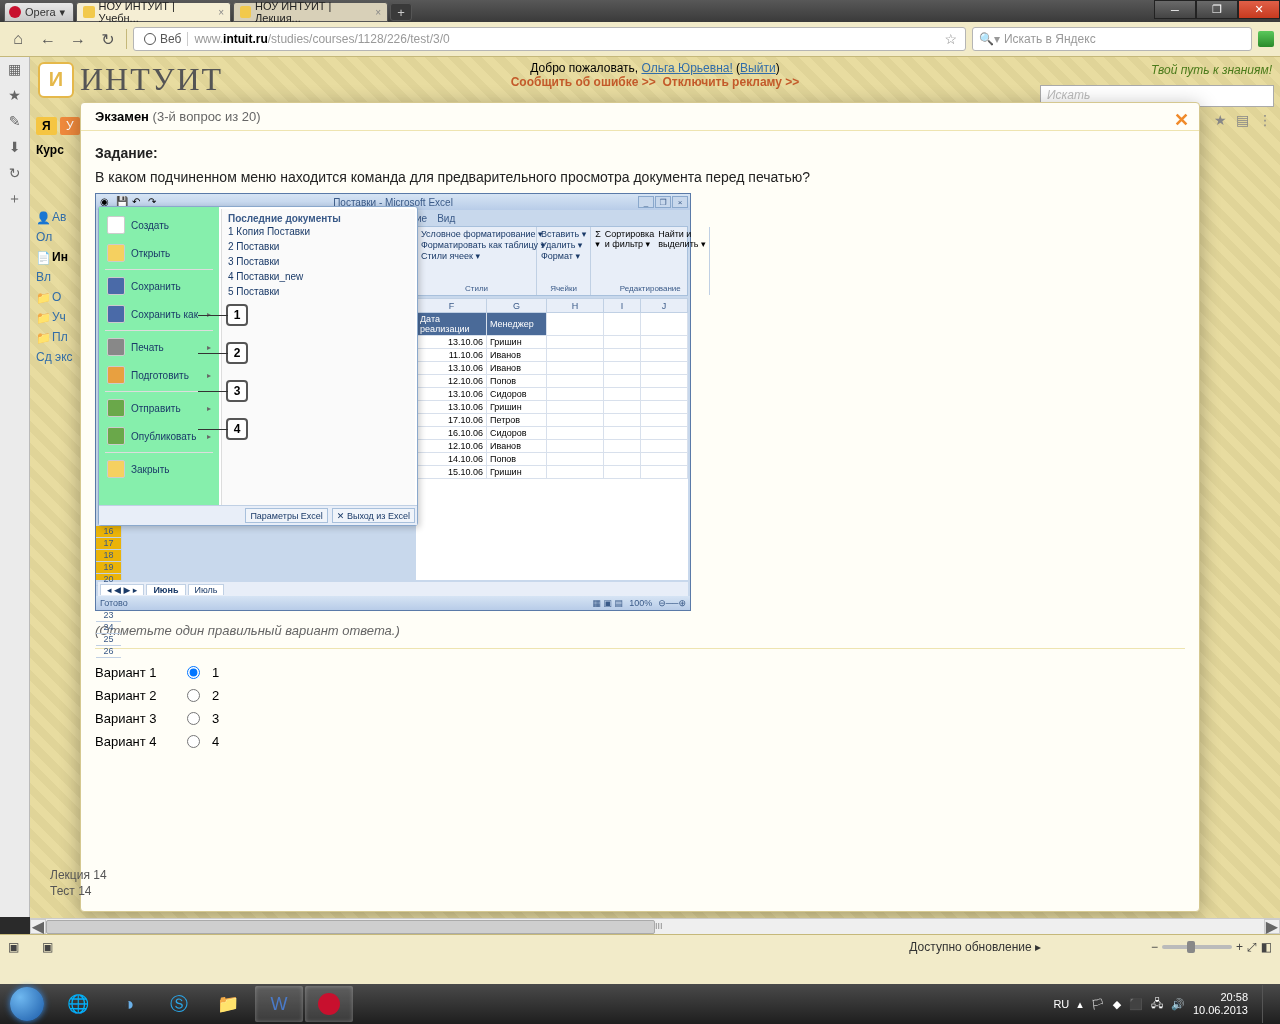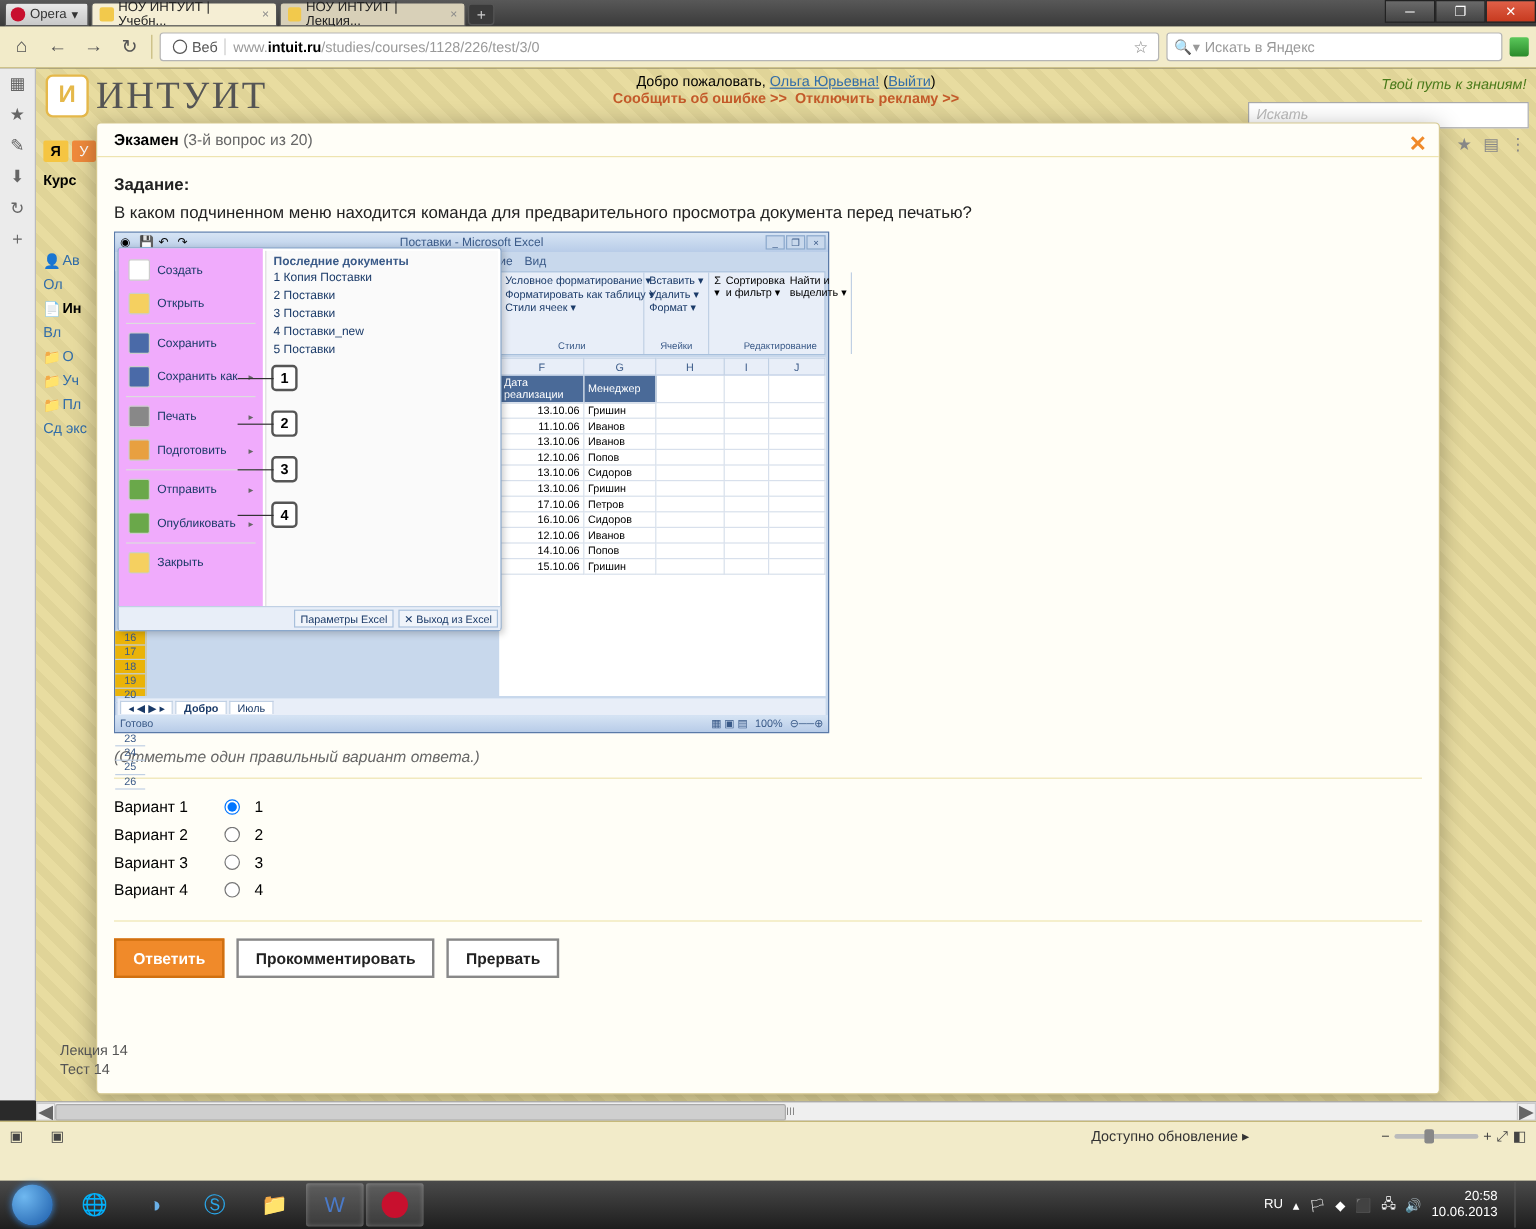--- a/index.html
+++ b/index.html
@@ -86,21 +86,21 @@
 .excel-ribbon-tabs { height:16px; background:#c8d8ec; padding-left:320px; color:#3a5a88; font-size:10px; display:flex; gap:10px; align-items:center;}
 .ribbon { position:absolute; left:320px; right:2px; top:32px; height:70px; background:#e8eef8; border:1px solid #a8c0dc; display:flex; font-size:9px; }
 .ribbon-group { border-right:1px solid #c0d0e4; padding:2px 4px; display:flex; flex-direction:column; justify-content:space-between; }
 .ribbon-group .lbl { text-align:center; color:#3a5a88; font-size:8px; }
 .ribbon-group .items { display:flex; flex-direction:column; gap:1px; }
 .ribbon-group .items span { color:#1a3a68; white-space:nowrap; font-size:9px;}
 .ribbon-group .col { display:flex; gap:4px; }
 
 
 .office-menu { position:absolute; left:2px; top:12px; width:320px; height:320px; background:#fff; border:1px solid #8aa8cc; border-radius:3px; box-shadow:2px 2px 6px rgba(0,0,0,0.2); z-index:5; }
-.om-left { position:absolute; left:0; top:0; width:120px; bottom:20px; background:#f0abfc; padding:4px 0; font-size:10px; }
+.om-left { position:absolute; left:0; top:0; width:120px; bottom:20px; background:#86efac; padding:4px 0; font-size:10px; }
 .om-left .item { padding:5px 8px; display:flex; align-items:center; gap:6px; color:#1a3a68; }
 .om-left .item .arw { margin-left:auto; color:#666; font-size:8px;}
 .om-left .item .ic { width:18px; height:18px; display:inline-block; border:1px solid #ccc; border-radius:2px;}
 .om-left .sep { height:1px; background:#ddd; margin:2px 6px; }
 .om-right { position:absolute; left:122px; right:2px; top:2px; bottom:20px; background:#fafafa; border-left:1px solid #ddd; padding:4px 6px; font-size:10px; }
 .om-right b { color:#3a5a88; font-size:10px;text-align:center; }
 .om-right div { color:#1a3a68; padding:2px 0;}
 .om-footer { position:absolute; bottom:0; left:0; right:0; height:20px; background:#e8eef8; border-top:1px solid #c0d0e4; display:flex; justify-content:flex-end; gap:4px; padding:2px; }
 .om-footer button { font-size:9px; padding:1px 4px; border:1px solid #a8c0dc; background:#f0f4fa; color:#1a3a68;}
 
@@ -497,21 +497,21 @@
               <div>20</div>
               <div>21</div>
               <div>22</div>
               <div>23</div>
               <div>24</div>
               <div>25</div>
               <div>26</div>
           </div>
           <div class="sheet-tabs">
               <span>◂ ◀ ▶ ▸</span>
-              <span class="act">Добро</span>
+              <span class="act">Июнь</span>
               <span>Июль</span>
             </div>
           <div class="excel-status">
               <span>Готово</span>
               <div class="zoom">
                 <span>▦ ▣ ▤</span>
                 <span>100%</span>
                 <span>⊖──⊕</span>
               </div>
             </div>
@@ -532,25 +532,20 @@
           <div class="row">
               <label>Вариант 3</label>
               <input type="radio" name="ans" style="">
               <span>3</span>
             </div>
           <div class="row">
               <label>Вариант 4</label>
               <input type="radio" name="ans" style="">
               <span>4</span>
             </div>
-        </div>
-        <div class="btn-row">
-          <button class="btn primary">Ответить</button>
-          <button class="btn">Прокомментировать</button>
-          <button class="btn">Прервать</button>
         </div>
       </div>
     </div>
 
     <div class="below-list">
       <div>Лекция 14</div>
       <div>Тест 14</div>
     </div>
   </div>
 

